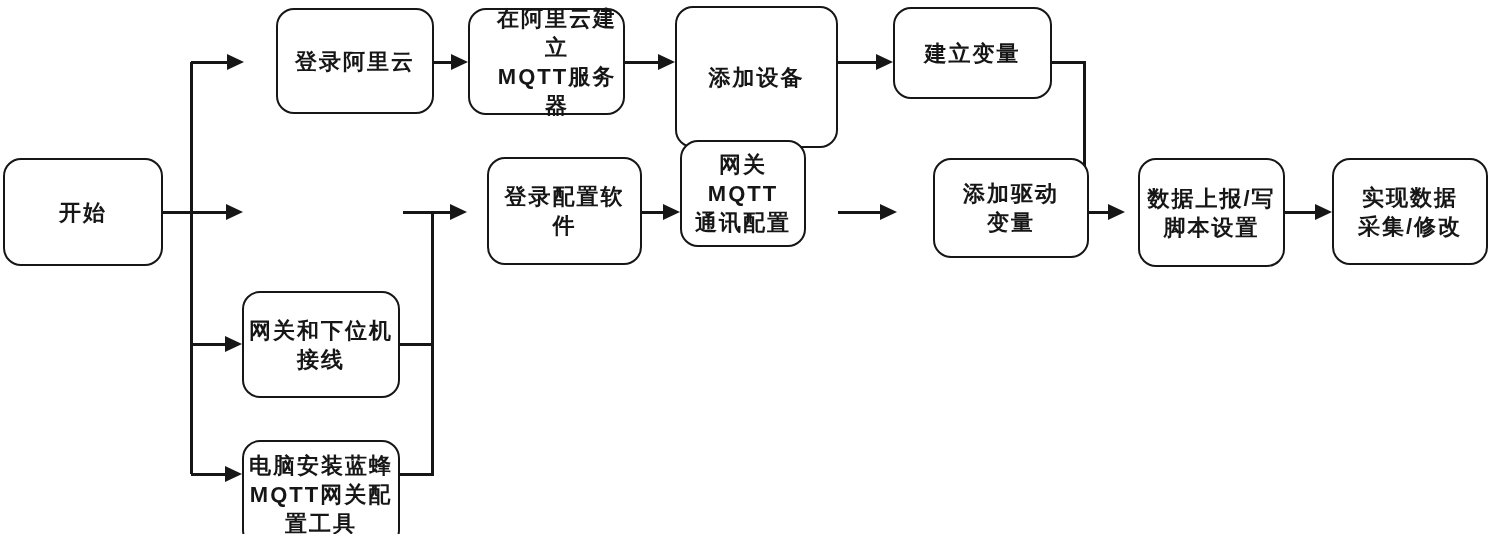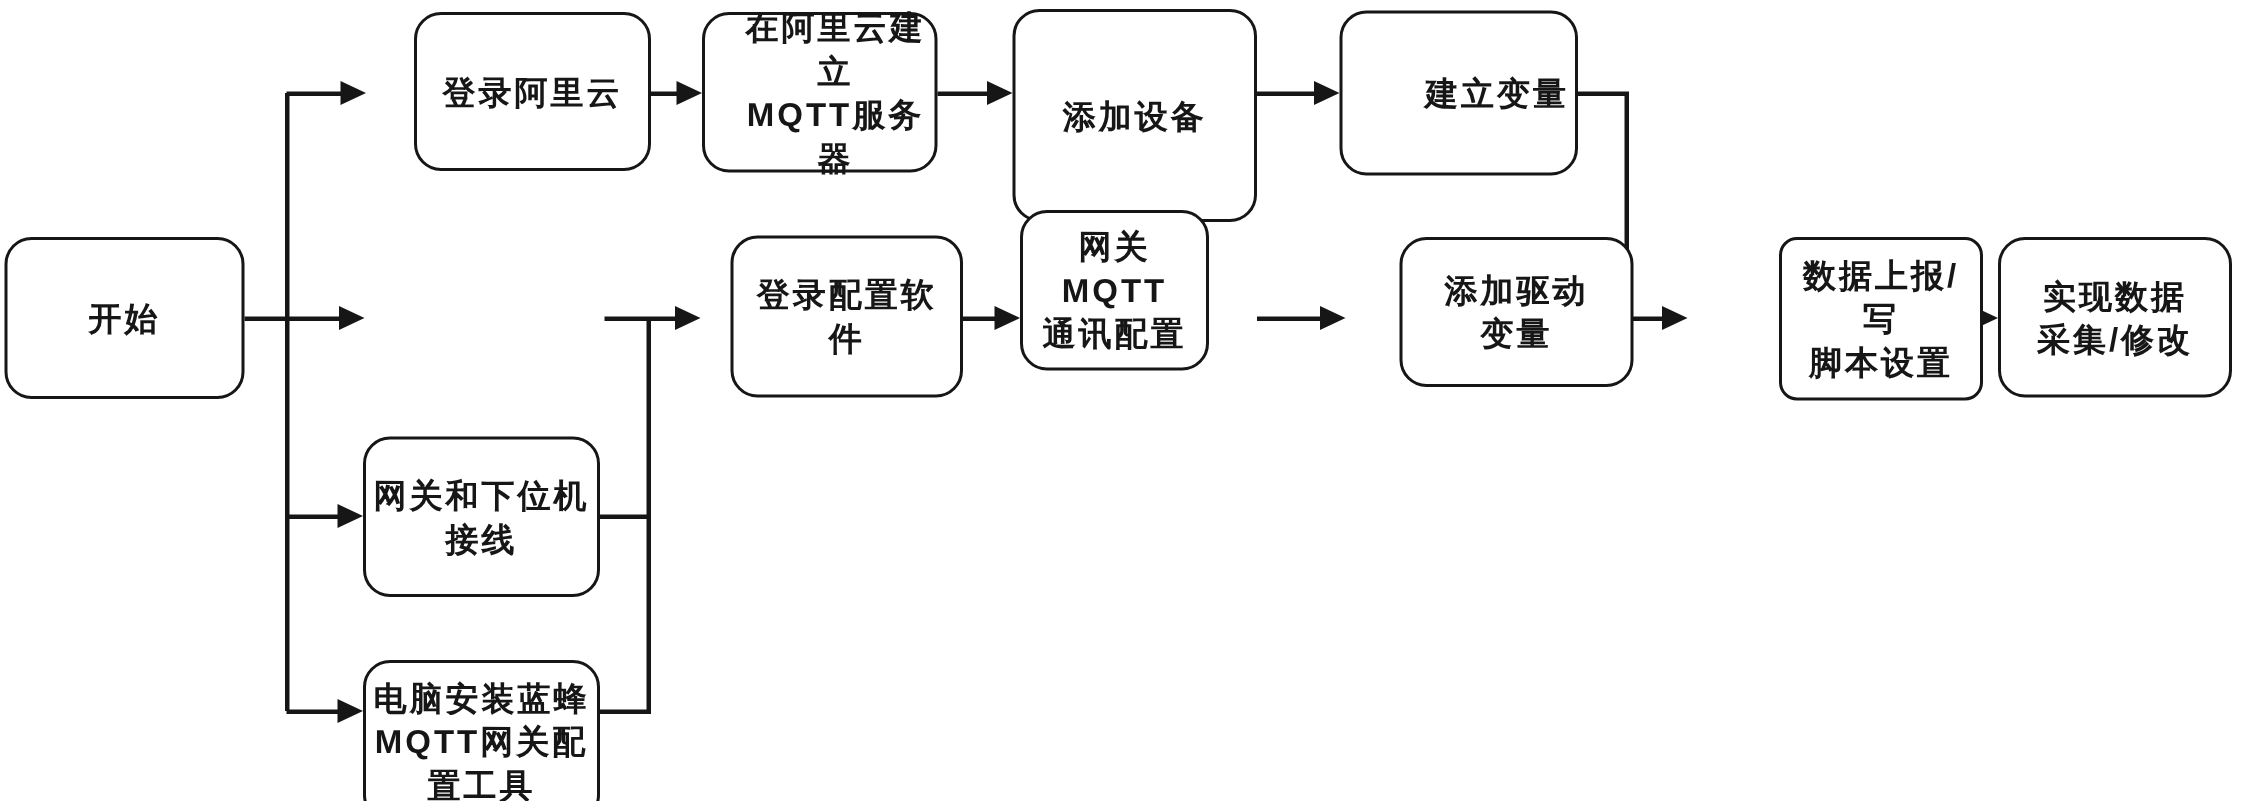--- a/index.html
+++ b/index.html
@@ -89,35 +89,35 @@
     <div class="node" style="left: 244px; top: 8px; width: 158px; height: 106px; margin-left: 32px;">
       <span class="node-label">登录阿里云</span>
     </div>
     <div class="node" style="left: 468px; top: 8px; width: 157px; height: 107px; padding-left: 21px;">
       <span class="node-label">在阿里云建立
 MQTT服务器</span>
     </div>
     <div class="node" style="left: 675px; top: 6px; width: 163px; height: 142px;">
       <span class="node-label">添加设备</span>
     </div>
-    <div class="node" style="left: 893px; top: 7px; width: 159px; height: 110px; justify-content: flex-end;">
+    <div class="node" style="left: 893px; top: 7px; width: 159px; height: 92px;">
       <span class="node-label">建立变量</span>
     </div>
     <div class="node" style="left: 487px; top: 157px; width: 155px; height: 108px;">
       <span class="node-label">登录配置软件</span>
     </div>
     <div class="node" style="left: 680px; top: 140px; width: 126px; height: 107px;">
       <span class="node-label">网关MQTT
 通讯配置</span>
     </div>
     <div class="node" style="left: 933px; top: 158px; width: 156px; height: 100px;">
       <span class="node-label">添加驱动
 变量</span>
     </div>
-    <div class="node" style="left: 1186px; top: 158px; width: 136px; height: 109px; border-radius: 12px;">
+    <div class="node" style="left: 1138px; top: 158px; width: 147px; height: 109px;">
       <span class="node-label">数据上报/写
 脚本设置</span>
     </div>
     <div class="node" style="left: 1332px; top: 158px; width: 156px; height: 107px;">
       <span class="node-label">实现数据
 采集/修改</span>
     </div>
     <div class="node" style="left: 242px; top: 291px; width: 158px; height: 107px;">
       <span class="node-label">网关和下位机
 接线</span>

